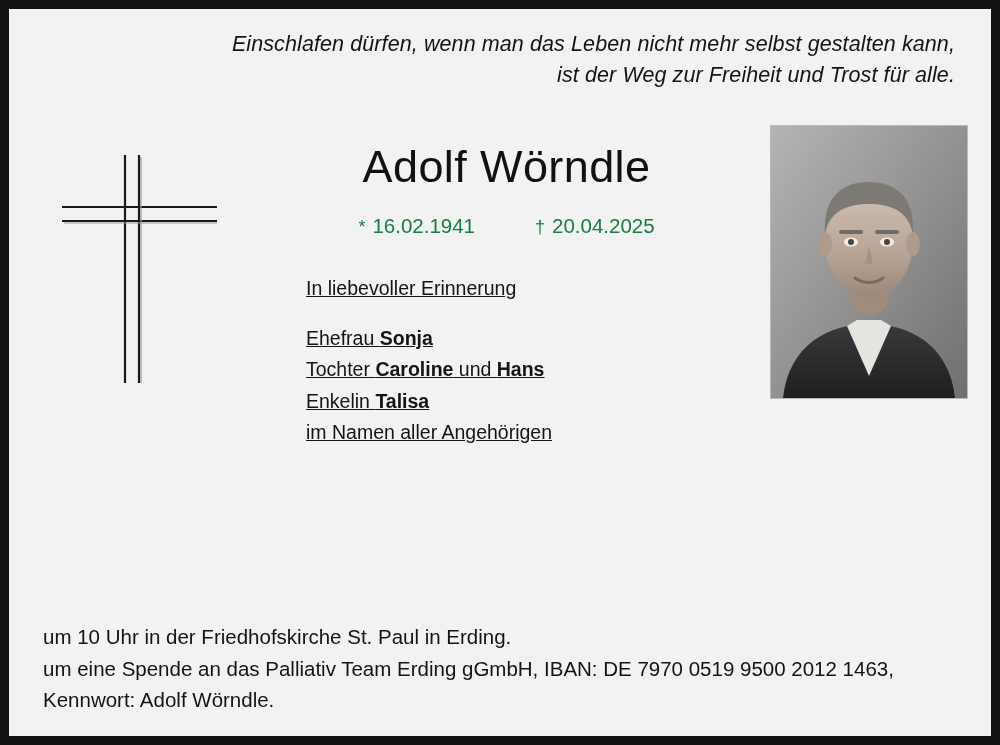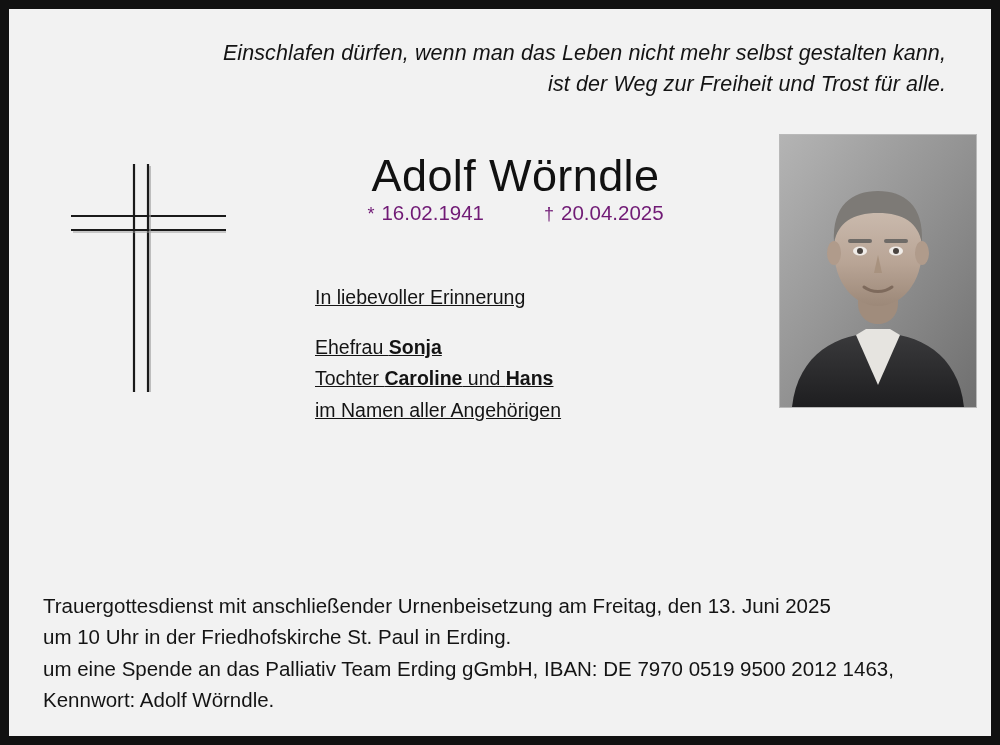--- a/index.html
+++ b/index.html
@@ -15,21 +15,21 @@
     overflow: hidden;
   }
 
   .notice {
     position: relative;
     box-sizing: border-box;
     width: 1000px;
     height: 745px;
     background: #f2f2f2;
     border: 9px solid #111111;
-    padding: 9px;
+    padding: 0;
   }
 
   
   .motto {
     text-align: right;
     padding: 20px 36px 0 0;
     font-style: italic;
     font-size: 21.5px;
     line-height: 1.42;
     color: #141414;
@@ -65,22 +65,23 @@
   }
   .deceased-name {
     font-size: 45px;
     font-weight: 400;
     letter-spacing: 0.4px;
     color: #111111;
     line-height: 1.1;
     margin: 0;
   }
   .dates {
+    margin-top: 22px;
     font-size: 20.5px;
-    color: #701a75;
+    color: #15803d;
     display: flex;
     justify-content: center;
     gap: 60px;
   }
   .dates .sym {
     font-size: 18px;
     margin-right: 7px;
   }
 
   
@@ -166,20 +167,23 @@
       </div>
     </div>
 
     <div class="memory">
       <div class="intro">In liebevoller Erinnerung</div>
       <div class="rel">
         <span>Ehefrau </span><strong>Sonja</strong>
       </div>
       <div class="rel">
         <span>Tochter </span><strong>Caroline</strong><span> und </span><strong>Hans</strong>
+      </div>
+      <div class="rel">
+        <span>Enkelin </span><strong>Talisa</strong>
       </div>
       <div class="rel">im Namen aller Angehörigen</div>
     </div>
 
     <div class="portrait">
       <svg width="196" height="272" viewBox="0 0 196 272" xmlns="http://www.w3.org/2000/svg" aria-hidden="true">
         <defs>
           <linearGradient id="bgGrad" x1="0" y1="0" x2="1" y2="1">
             <stop offset="0%" stop-color="#b4b4b4"></stop>
             <stop offset="55%" stop-color="#8f8f8f"></stop>
@@ -220,19 +224,18 @@
 
         <path d="M98 120 L94 138 L102 138 Z" fill="#a8927f"></path>
 
         <path d="M84 152 C 92 158, 104 158, 112 152" stroke="#7e6a5c" stroke-width="3" fill="none" stroke-linecap="round"></path>
       </svg>
     </div>
 
   </div>
 
   <div class="details">
-    <span class="line">Trauergottesdienst mit anschließender Urnenbeisetzung am Freitag, den 13. Juni 2025</span>
     <span class="line">um 10 Uhr in der Friedhofskirche St. Paul in Erding.</span>
     <span class="line">um eine Spende an das Palliativ Team Erding gGmbH, IBAN: DE 7970 0519 9500 2012 1463,</span>
     <span class="line">Kennwort: Adolf Wörndle.</span>
   </div>
 
 </div>
 
 </body></html>

